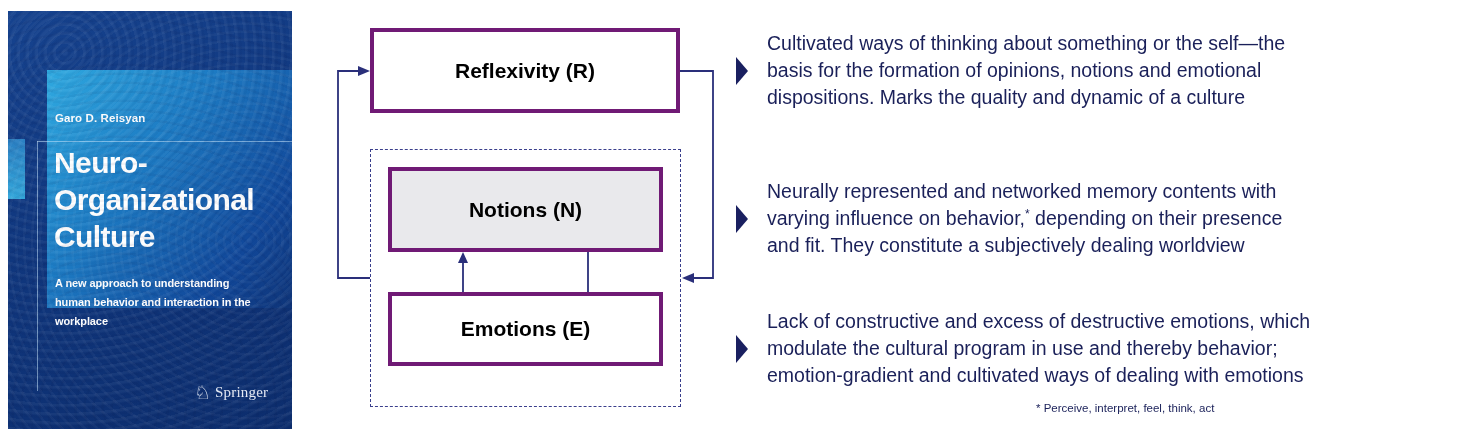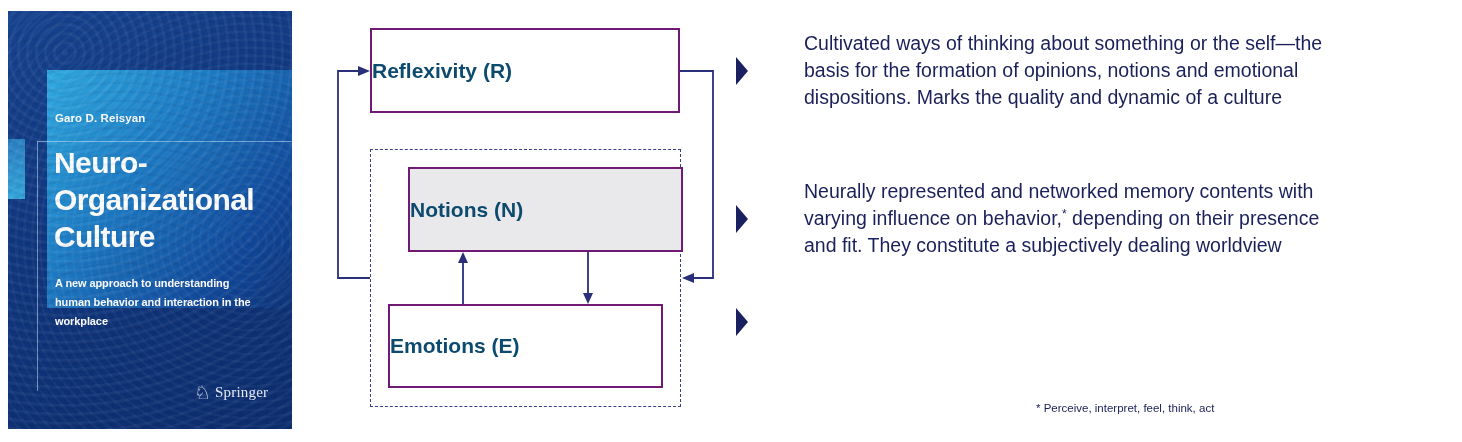--- a/index.html
+++ b/index.html
@@ -47,34 +47,34 @@
   .cover-publisher{
     position:absolute;left:186px;top:372px;display:flex;align-items:center;gap:4px;
     color:#e9eef8;
   }
   .knight{font-size:19px;line-height:19px;}
   .pub-word{font-family:"Liberation Serif",serif;font-size:15px;letter-spacing:0.2px;}
 
   
   .connector-svg{position:absolute;left:0;top:0;width:1462px;height:442px;pointer-events:none;}
   .dbox{
-    position:absolute;box-sizing:border-box;border:2px solid #701a75;background:#ffffff;
-    display:flex;align-items:center;
-    color:#0c4a6e;font-size:21px;font-weight:700;
+    position:absolute;box-sizing:border-box;border:4px solid #701a75;background:#ffffff;
+    display:flex;align-items:center;justify-content:center;
+    color:#000000;font-size:21px;font-weight:700;
   }
   .box-reflexivity{left:370px;top:28px;width:310px;height:85px;}
   .dashed-box{
     position:absolute;box-sizing:border-box;left:370px;top:149px;width:311px;height:258px;
     border:1px dashed #3a3f8c;background:transparent;
   }
-  .box-notions{left:388px;top:167px;width:275px;height:85px;background:#e9e9ec;margin-left:20px;}
-  .box-emotions{left:388px;top:304px;width:275px;height:84px;}
+  .box-notions{left:388px;top:167px;width:275px;height:85px;background:#e9e9ec;}
+  .box-emotions{left:388px;top:292px;width:275px;height:74px;}
 
   
-  .ann-row{position:absolute;left:736px;width:706px;display:flex;align-items:center;gap:37px;}
+  .ann-row{position:absolute;left:736px;width:706px;display:flex;align-items:center;}
   .bullet{
     width:0;height:0;flex:0 0 auto;margin-right:19px;
     border-left:12px solid #1a2060;border-top:14px solid transparent;border-bottom:14px solid transparent;
   }
   .ann-text{color:#1a2059;font-size:19.5px;line-height:27px;}
   .ann-text sup{font-size:12px;line-height:0;}
   .footnote{position:absolute;left:1036px;top:402px;color:#1a2059;font-size:11.5px;}
 </style>
 </head>
 <body>
@@ -139,17 +139,20 @@
 
   <div class="ann-row" style="top:178px">
     <div class="bullet"></div>
     <div class="ann-text preline"><span>Neurally represented and networked memory contents with
 varying influence on behavior,</span><sup>*</sup><span> depending on their presence
 and fit. They constitute a subjectively dealing worldview</span></div>
   </div>
 
   <div class="ann-row" style="top:308px">
     <div class="bullet"></div>
+    <div class="ann-text preline">Lack of constructive and excess of destructive emotions, which
+modulate the cultural program in use and thereby behavior;
+emotion-gradient and cultivated ways of dealing with emotions</div>
   </div>
 
   <div class="footnote">* Perceive, interpret, feel, think, act</div>
 
 </div>
 
 </body></html>

